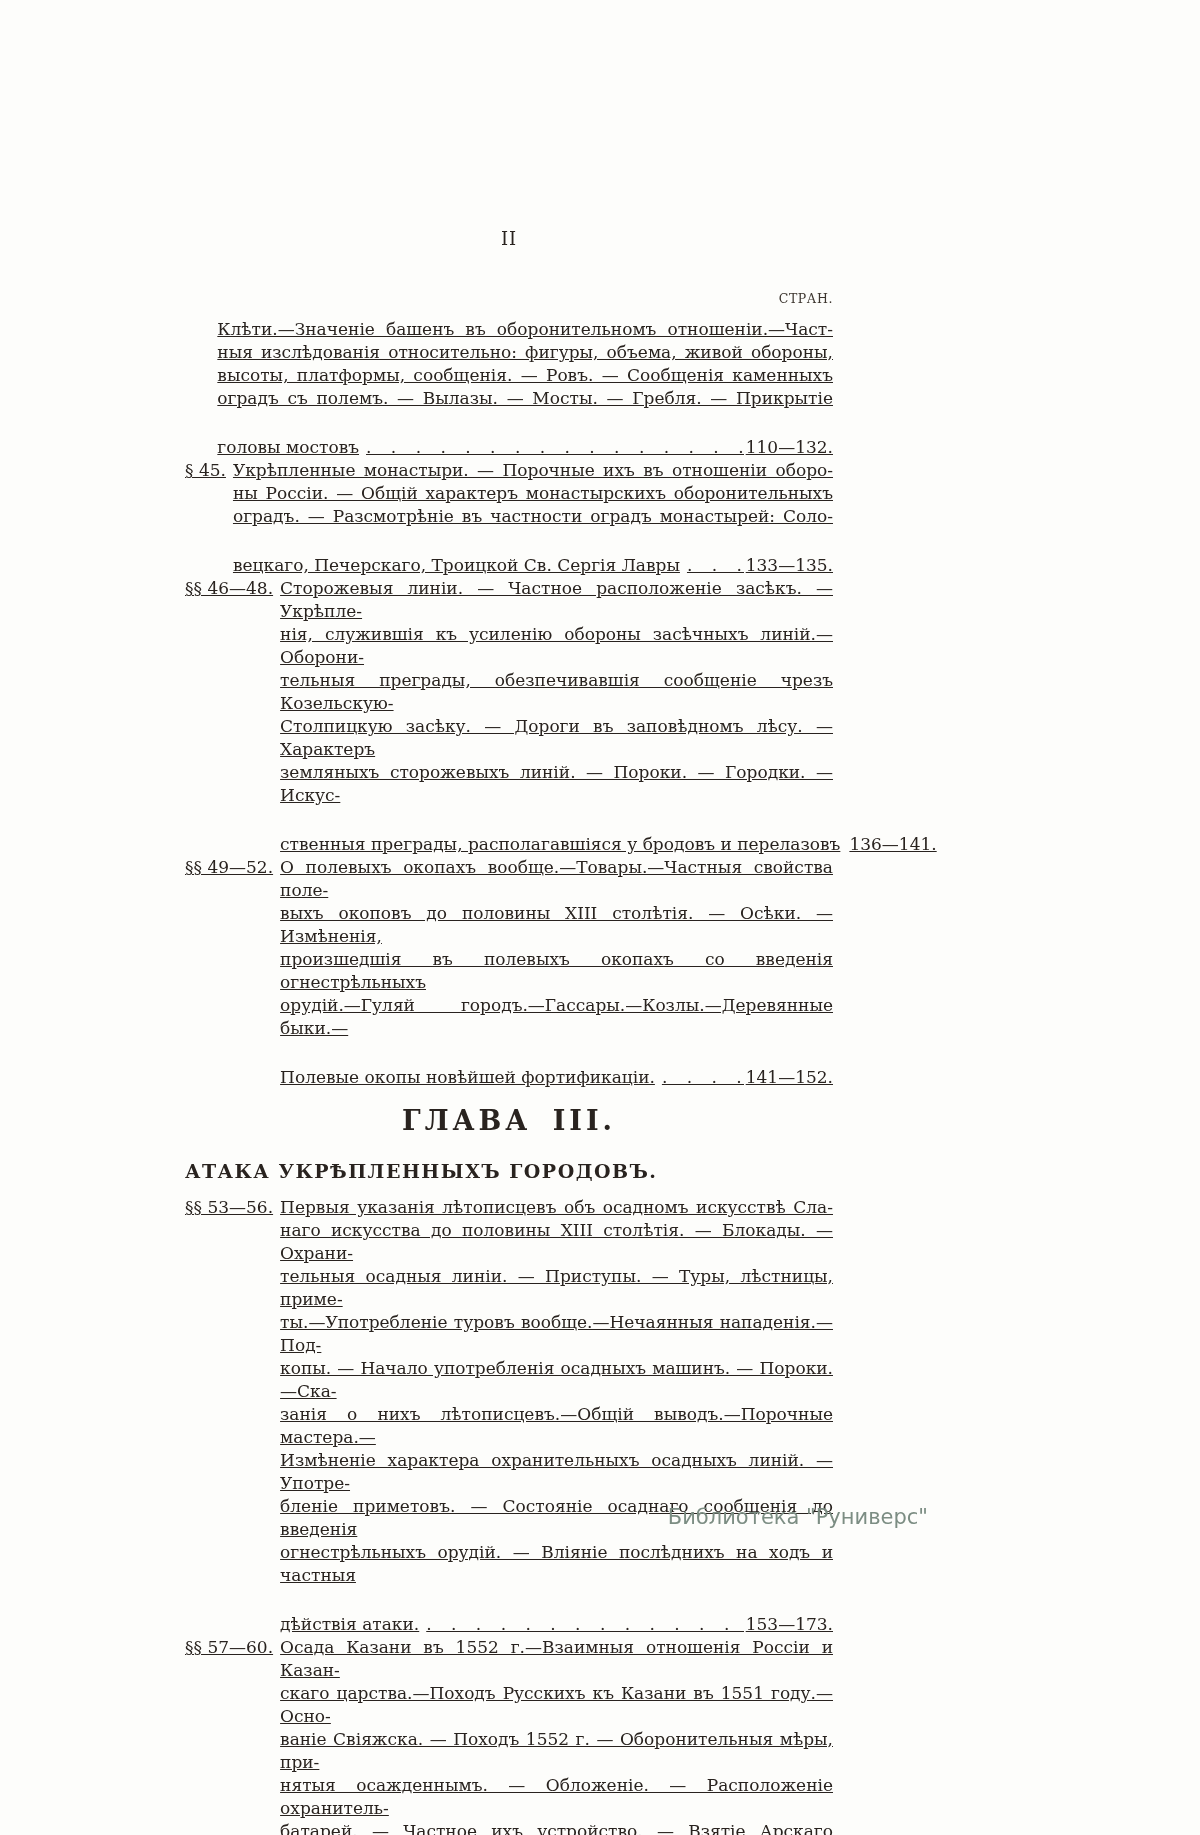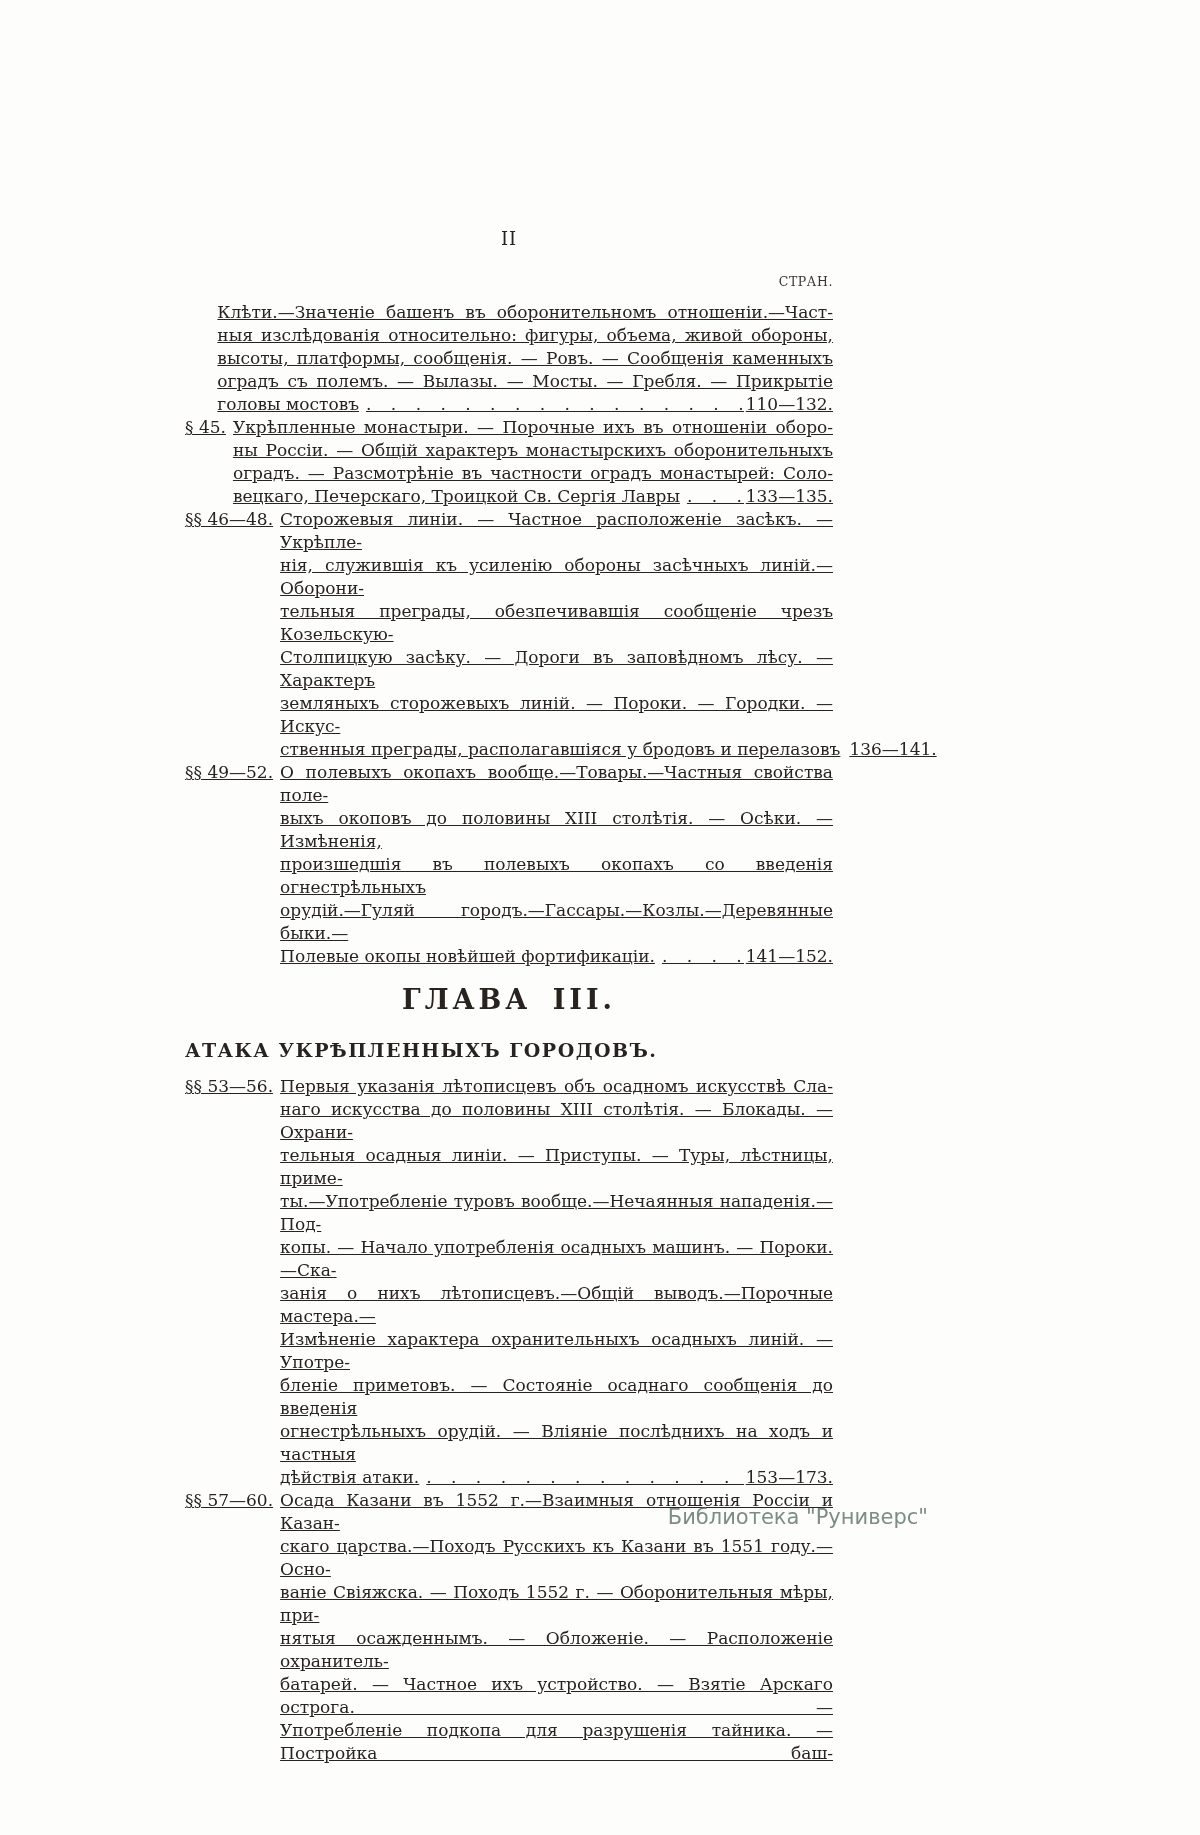--- a/index.html
+++ b/index.html
@@ -22,21 +22,21 @@
   }
   .page-number {
     text-align: center;
     font-size: 18px;
     letter-spacing: 1px;
   }
   .col-header {
     text-align: right;
     font-size: 12.5px;
     letter-spacing: 0.6px;
-    margin-top: 25px;
+    margin-top: 42px;
     color: #3c352e;
   }
   .toc { margin-top: 12px; }
   .toc-entry { display: flex; align-items: flex-start; text-decoration: underline; }
   .toc-label {
     width: 98px;
     padding-right: 7px;
     text-align: right;
     font-size: 17px;
     line-height: 23px;
@@ -46,21 +46,21 @@
     flex: 1 1 auto;
     min-width: 0;
     font-size: 17px;
     line-height: 23px;
   }
   .toc-line {
     text-align: justify;
     text-align-last: justify;
   }
   .toc-lastline { display: flex; align-items: baseline; }
-  .toc-lastline-text { white-space: nowrap; }
+  .toc-lastline-text { white-space: nowrap; margin-top: 26px; }
   .toc-leader {
     flex: 1 1 auto;
     overflow: hidden;
     white-space: nowrap;
     letter-spacing: 7px;
     padding-left: 7px;
   }
   .toc-pages { white-space: nowrap; padding-left: 2px; }
   .chapter-title {
     text-align: center;

